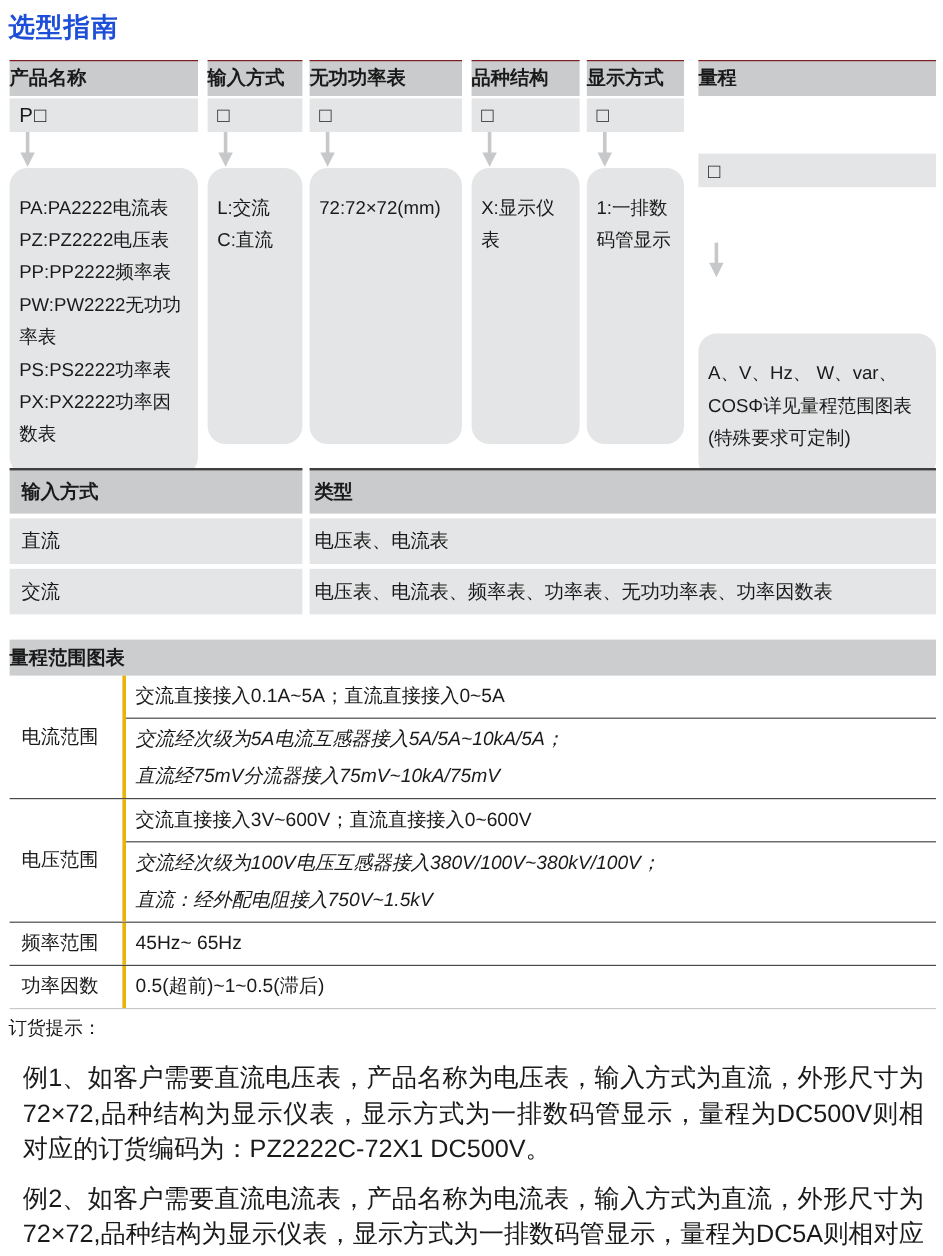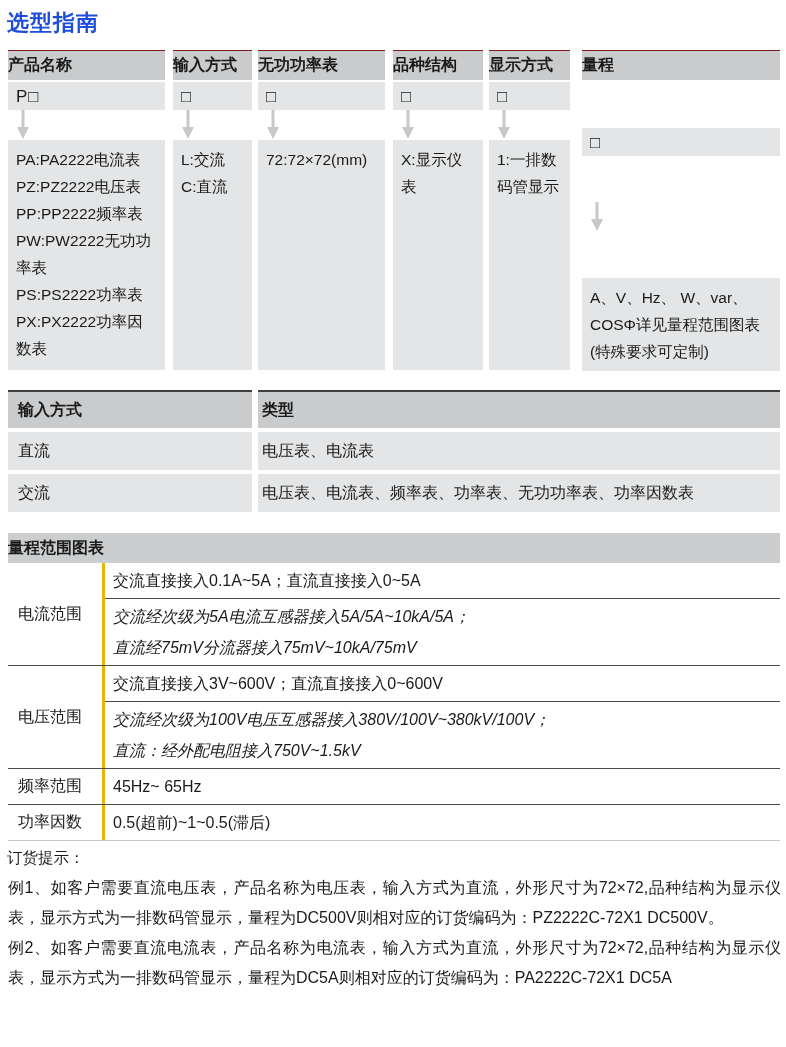--- a/index.html
+++ b/index.html
@@ -26,22 +26,23 @@
     padding-left:0;margin-bottom:2px;box-sizing:border-box;
   }
   .sel-code{
     height:28px;flex:0 0 28px;background:#e4e5e6;
     font-size:17px;display:flex;align-items:center;padding-left:8px;
     box-sizing:border-box;line-height:1;
   }
   .sel-arrow{height:30px;flex:0 0 30px;padding-left:8px;box-sizing:border-box;}
   .sel-content{
     flex:1 1 auto;background:#e4e5e6;
-    font-size:15.5px;line-height:27px;padding:6px 8px;box-sizing:border-box;
+    font-size:15.5px;line-height:27px;padding:20px 8px;box-sizing:border-box;
     word-break:break-word;
+    border-radius:15px;
   }
   
   .t2{position:absolute;left:8px;top:390px;width:772px;}
   .t2-row{display:flex;margin-bottom:4px;}
   .t2-label{
     width:244px;flex:0 0 244px;margin-right:6px;background:#e4e5e6;
     display:flex;align-items:center;padding-left:10px;box-sizing:border-box;
     font-size:16px;height:38px;
   }
   .t2-value{
@@ -67,21 +68,21 @@
   }
   .t3-rows{flex:1 1 auto;}
   .t3-row{
     font-size:16px;line-height:31px;padding:2px 0 2px 8px;
     white-space:pre-line;
   }
   .t3-row + .t3-row{border-top:1.5px solid #4a4a4a;font-style:italic;}
   
   .notes{position:absolute;left:7px;top:843px;width:775px;}
   .notes-title{font-size:15.5px;line-height:29px;}
-  .notes p{margin:1px;font-size:16px;line-height:29.5px;text-align:justify;}
+  .notes p{margin:12px;font-size:21px;line-height:29.5px;text-align:justify;}
   
   .sel-code{letter-spacing:1px;}
 </style>
 </head>
 <body>
 
 <div class="page">
 
   <h1 class="title">选型指南</h1>
 

